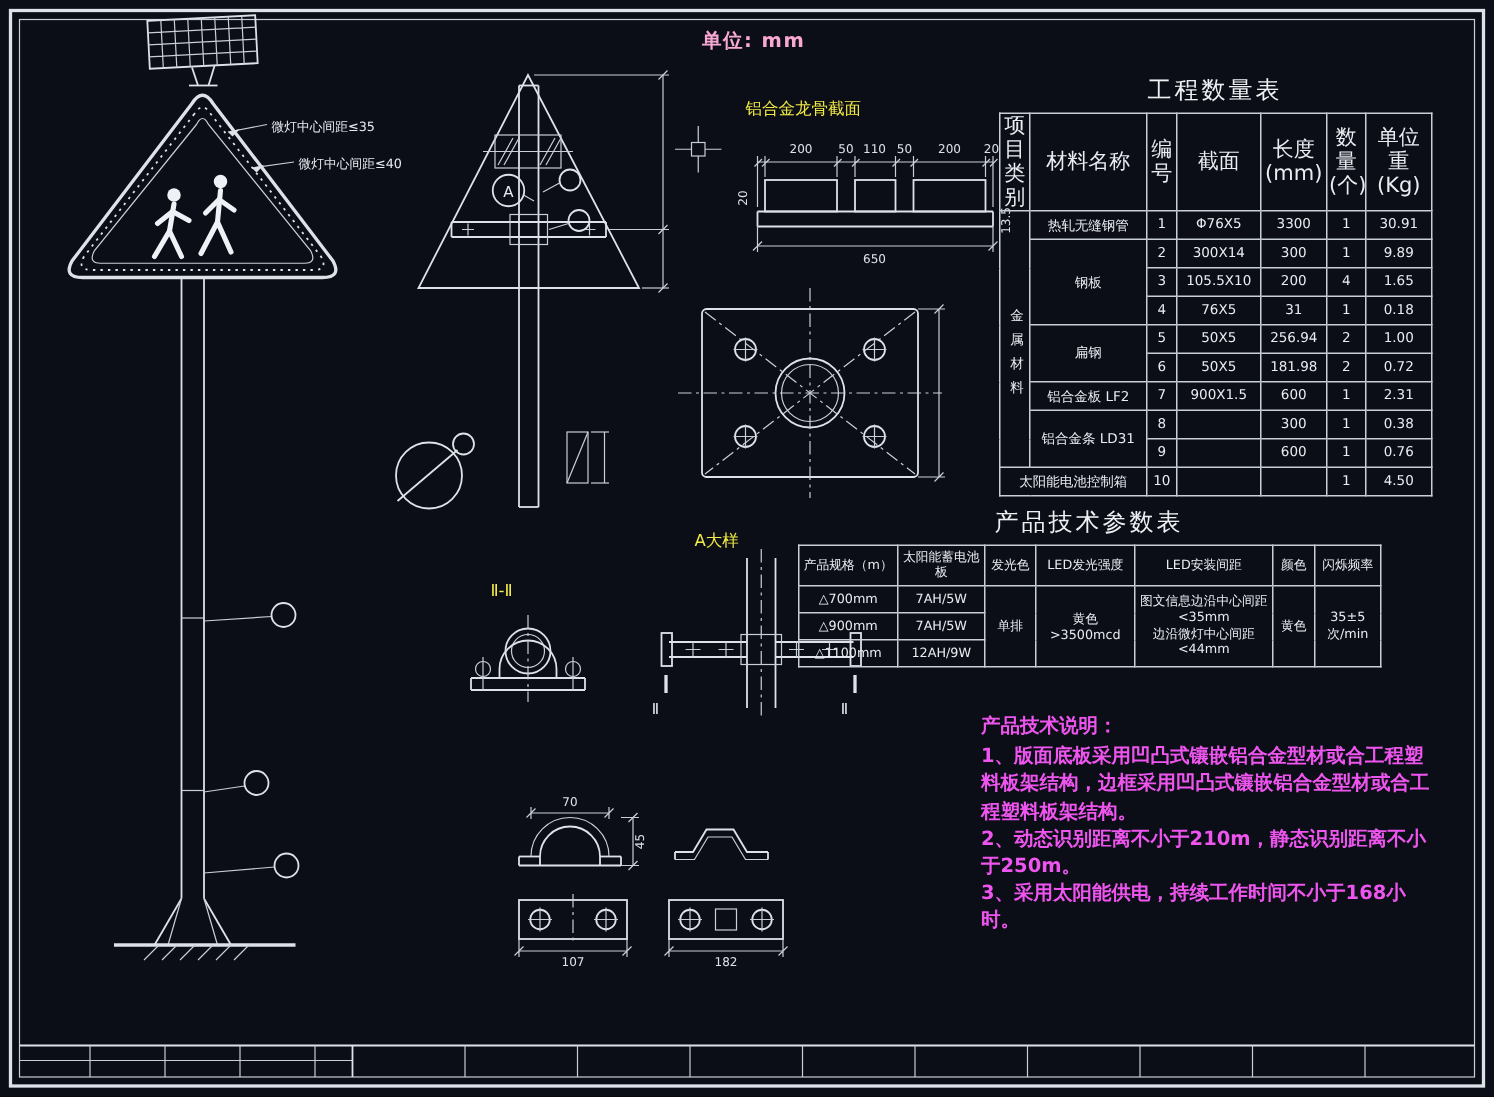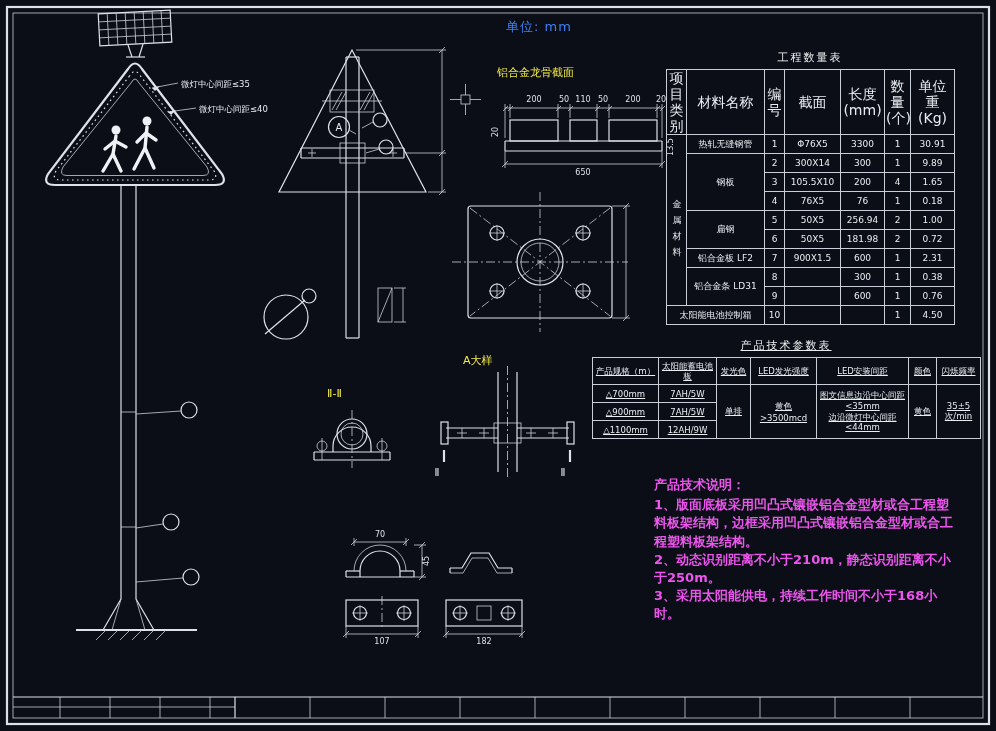--- a/index.html
+++ b/index.html
@@ -13,31 +13,31 @@
   svg .dash{stroke-dasharray:9 3 2 3;}
   svg .dot{stroke-dasharray:1.6 3.4;}
   svg text{font-family:"DejaVu Sans",sans-serif;}
   svg .dim{font-size:8px;fill:#dde2e8;text-anchor:middle;}
   svg .lbl{font-size:8.5px;fill:#e8ecf2;}
   svg .ttl{font-size:11px;fill:#f2ea45;}
   svg .mark{font-size:10px;fill:#e8ecf2;text-anchor:middle;}
   svg .balloon{font-size:10px;fill:#e8ecf2;text-anchor:middle;}
   svg .ped{stroke:#eef2f6;stroke-width:3.4;stroke-linecap:round;fill:none;}
   
-  .unit-label{position:absolute;left:506px;top:18px;color:#3b82f6;font-size:13px;font-weight:normal;letter-spacing:1px;}
+  .unit-label{position:absolute;left:468px;top:18px;color:#f9a8d4;font-size:13px;font-weight:bold;letter-spacing:1px;}
   .tbl-wrap{position:absolute;color:#e9edf2;}
-  .tbl-title{text-align:center;font-size:11px;color:#eef1f4;letter-spacing:2px;margin-bottom:4px;}
+  .tbl-title{text-align:center;font-size:16px;color:#eef1f4;letter-spacing:2px;margin-bottom:4px;}
   table{border-collapse:collapse;table-layout:fixed;}
   th,td{border:1px solid #c9cfd8;text-align:center;vertical-align:middle;padding:0 1px;overflow:hidden;}
   .qty-wrap{left:666px;top:50px;width:288px;}
   .qty-wrap table{width:288px;font-size:9px;}
   .qty-wrap th{font-weight:normal;font-size:14px;line-height:1.15;height:26px;text-align:center;}
   .qty-wrap tbody tr{height:19px;}
   .vert{writing-mode:vertical-lr;text-orientation:upright;letter-spacing:16px;padding-top:8px;}
-  .param-wrap{left:592px;top:338px;width:388px;text-decoration:underline;}
+  .param-wrap{left:532px;top:338px;width:388px;}
   .param-wrap table{width:388px;font-size:8.5px;}
   .param-wrap th{font-weight:normal;font-size:8.5px;line-height:1.2;height:26px;}
   .param-wrap tbody tr{height:18px;}
   .param-wrap .two-line div{line-height:1.25;}
   .notes{position:absolute;left:654px;top:476px;width:302px;color:#ee55ee;font-size:13px;font-weight:600;line-height:1.4;}
   .notes .note-title{margin-bottom:2px;}
 </style>
 </head>
 <body>
 
@@ -347,21 +347,21 @@
       <tr>
         <td>3</td>
         <td>105.5X10</td>
         <td>200</td>
         <td>4</td>
         <td>1.65</td>
       </tr>
       <tr>
         <td>4</td>
         <td>76X5</td>
-        <td>76</td>
+        <td>31</td>
         <td>1</td>
         <td>0.18</td>
       </tr>
       <tr>
         <td rowspan="2">扁钢</td>
         <td>5</td>
         <td>50X5</td>
         <td>256.94</td>
         <td>2</td>
         <td>1.00</td>

